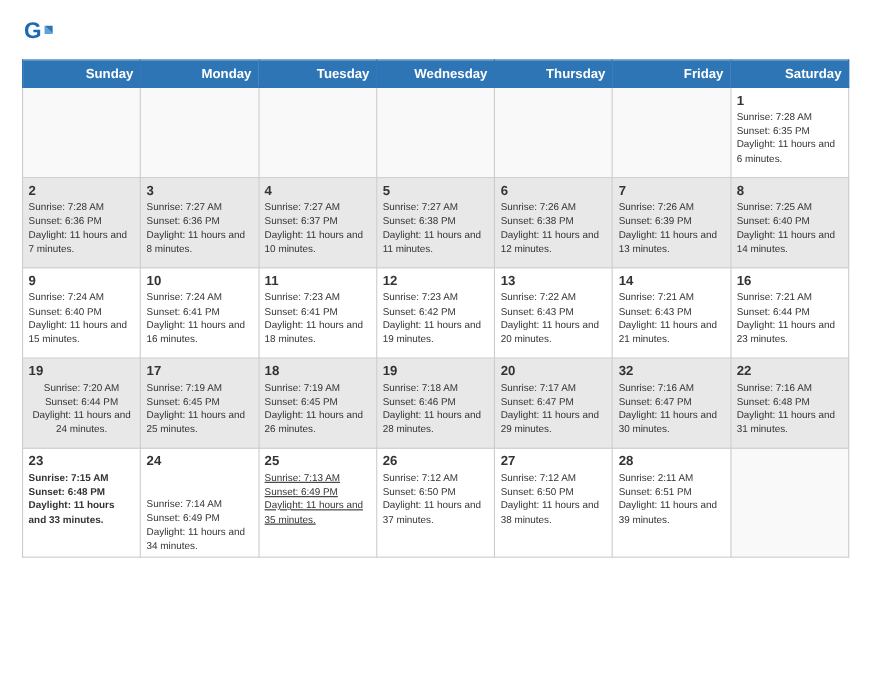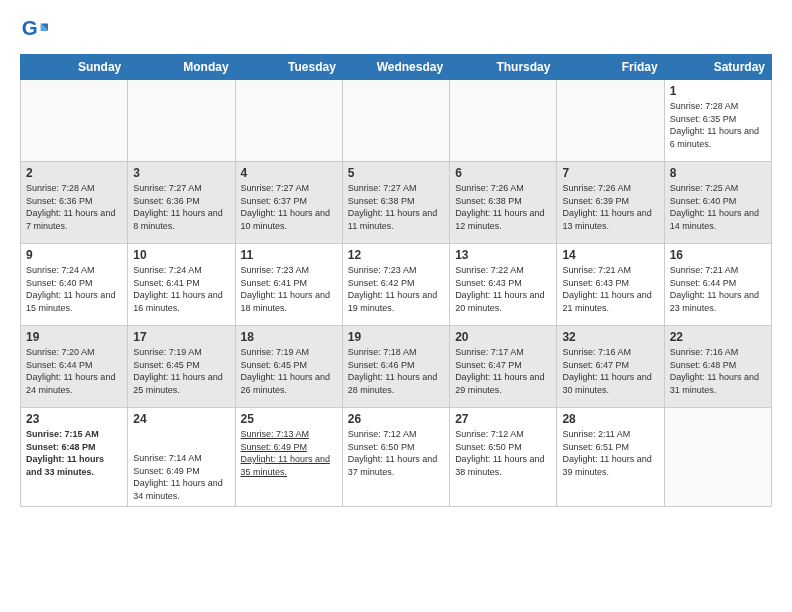--- a/index.html
+++ b/index.html
@@ -226,21 +226,21 @@
           <td>
             <span class="day-number">16</span>
             <div class="day-info" style="white-space: pre-line;">Sunrise: 7:21 AM
 Sunset: 6:44 PM
 Daylight: 11 hours and 23 minutes.</div>
           </td>
         </tr>
         <tr class="row-shaded">
           <td>
             <span class="day-number">19</span>
-            <div class="day-info" style="white-space: pre-line;">Sunrise: 7:20 AM
+            <div class="day-info" style="white-space: pre-line; text-align: center;">Sunrise: 7:20 AM
 Sunset: 6:44 PM
 Daylight: 11 hours and 24 minutes.</div>
           </td>
           <td>
             <span class="day-number">17</span>
             <div class="day-info" style="white-space: pre-line;">Sunrise: 7:19 AM
 Sunset: 6:45 PM
 Daylight: 11 hours and 25 minutes.</div>
           </td>
           <td>

